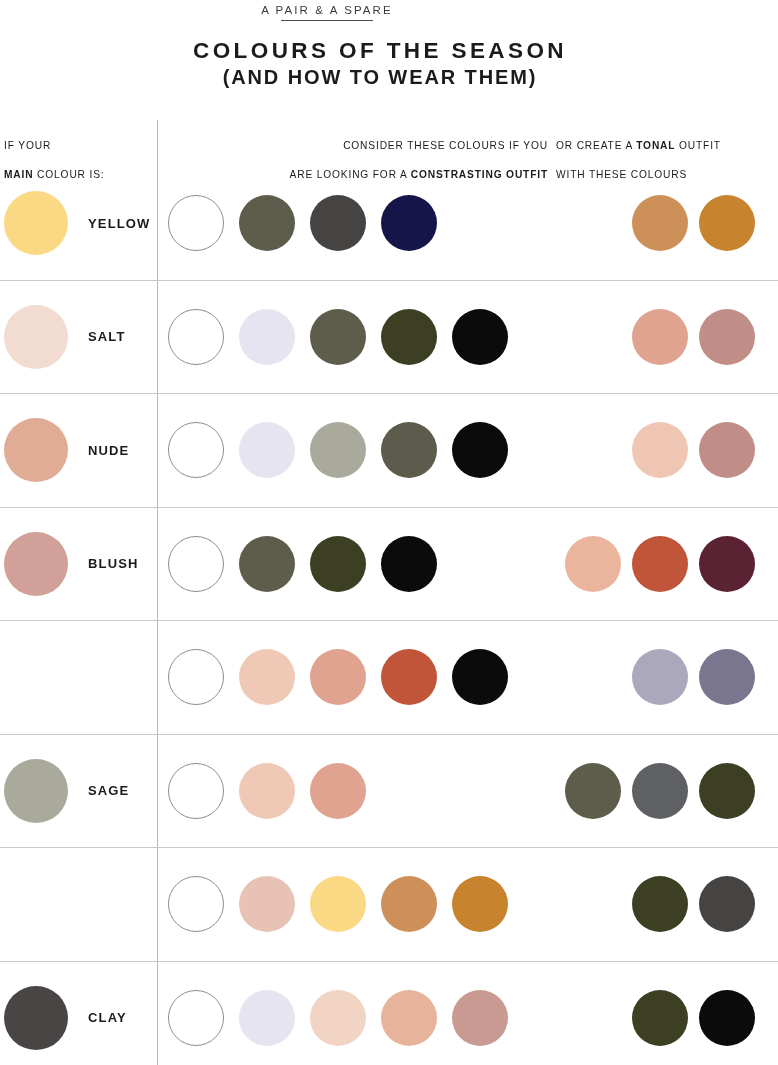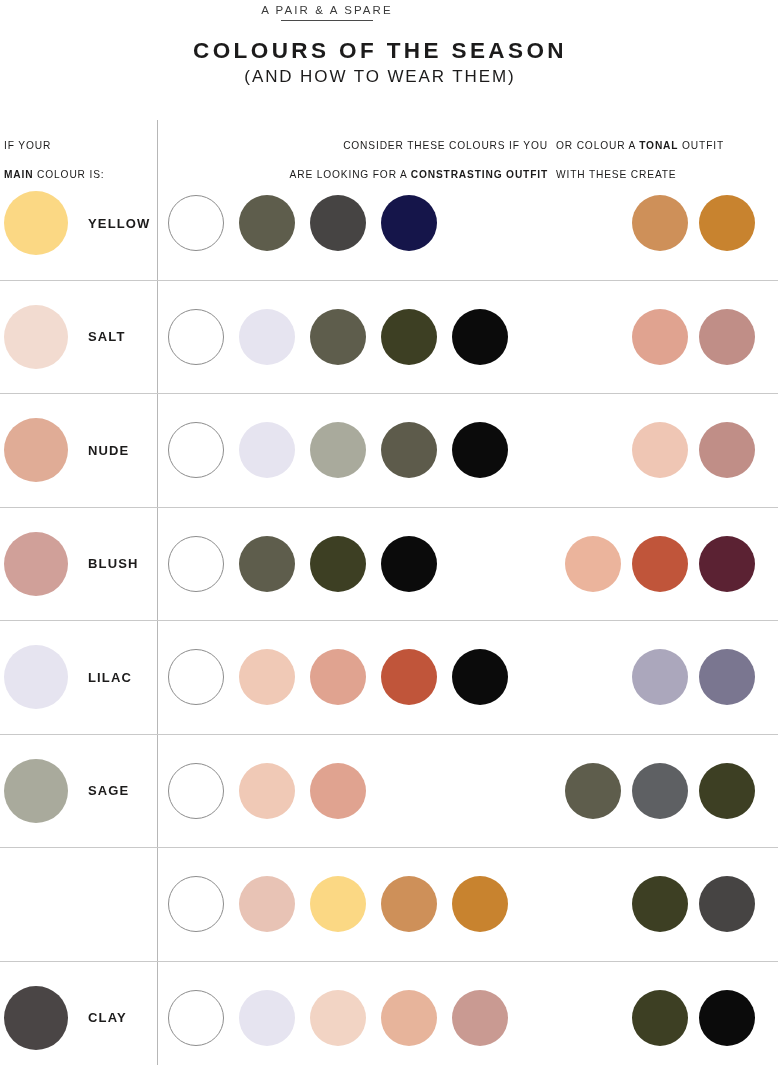--- a/index.html
+++ b/index.html
@@ -35,22 +35,22 @@
     text-align: center;
   }
   .title-main {
     font-size: 22.5px;
     font-weight: bold;
     letter-spacing: 3.4px;
     color: #1c1b1b;
     line-height: 30px;
   }
   .title-sub {
-    font-size: 17px;
-    font-weight: normal;
+    font-size: 20px;
+    font-weight: bold;
     letter-spacing: 1.9px;
     color: #1c1b1b;
     line-height: 22px;
   }
 
   
   .col-headers {
     position: absolute; top: 122px; left: 0; width: 778px; height: 44px;
   }
   .col-head {
@@ -141,22 +141,22 @@
   <div class="col-headers">
     <div class="col-head ch-main">
       <span>IF YOUR</span><br>
       <b>MAIN</b><span> COLOUR IS:</span>
     </div>
     <div class="col-head ch-contrast">
       <span>CONSIDER THESE COLOURS IF YOU</span><br>
       <span>ARE LOOKING FOR A </span><b>CONSTRASTING OUTFIT</b>
     </div>
     <div class="col-head ch-tonal">
-      <span>OR COLOUR A </span><b>TONAL</b><span> OUTFIT</span><br>
-      <span>WITH THESE CREATE</span>
+      <span>OR CREATE A </span><b>TONAL</b><span> OUTFIT</span><br>
+      <span>WITH THESE COLOURS</span>
     </div>
   </div>
 
   <div class="v-divider"></div>
 
   <div class="rows" id="rows-container">
       <div class="row">
         <div class="main-cell">
           <div class="main-dot" style="background: rgb(251, 216, 132);"></div>
           <div class="main-label">YELLOW</div>
@@ -217,24 +217,20 @@
           <div class="dot" style="background: rgb(61, 63, 35);"></div>
           <div class="dot" style="background: rgb(11, 11, 11);"></div>
         </div>
         <div class="tonal-cell">
           <div class="dot" style="background: rgb(235, 180, 156);"></div>
           <div class="dot" style="background: rgb(192, 85, 58);"></div>
           <div class="dot" style="background: rgb(91, 34, 51);"></div>
         </div>
       </div>
       <div class="row">
-        <div class="main-cell">
-          <div class="main-dot" style="background: rgb(230, 228, 240);"></div>
-          <div class="main-label">LILAC</div>
-        </div>
         <div class="contrast-cell">
           <div class="dot outline"></div>
           <div class="dot" style="background: rgb(240, 201, 182);"></div>
           <div class="dot" style="background: rgb(224, 163, 144);"></div>
           <div class="dot" style="background: rgb(192, 85, 58);"></div>
           <div class="dot" style="background: rgb(11, 11, 11);"></div>
         </div>
         <div class="tonal-cell">
           <div class="dot" style="background: rgb(171, 167, 188);"></div>
           <div class="dot" style="background: rgb(122, 118, 144);"></div>

